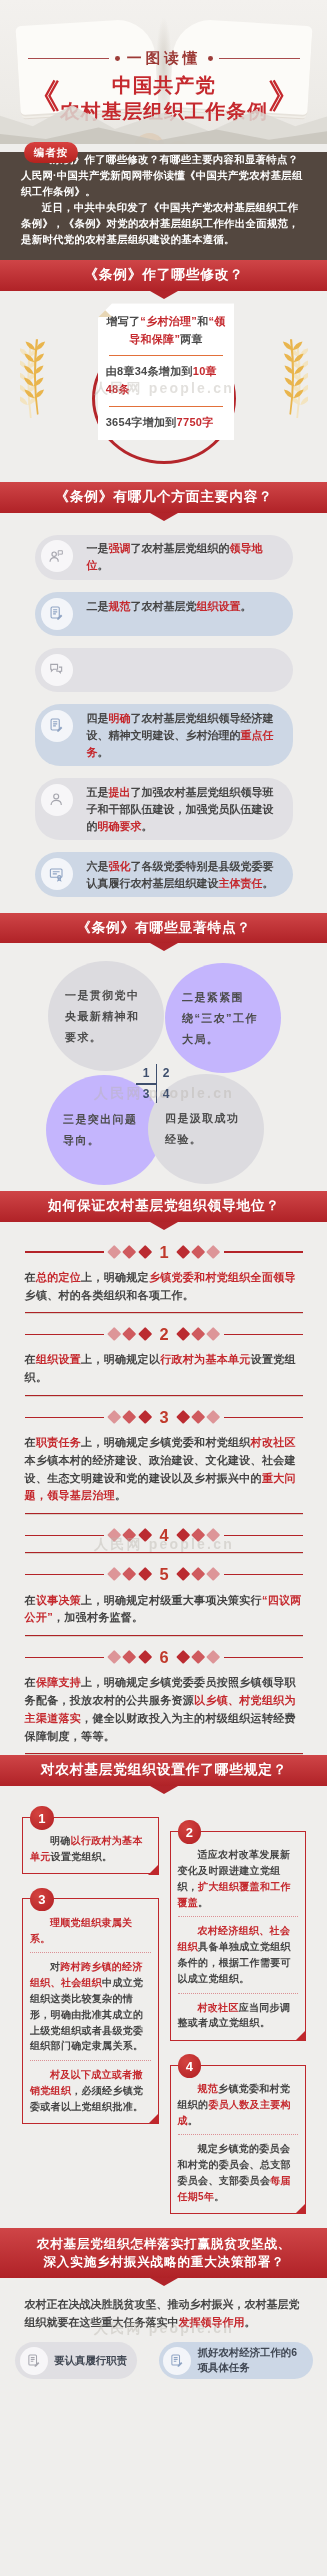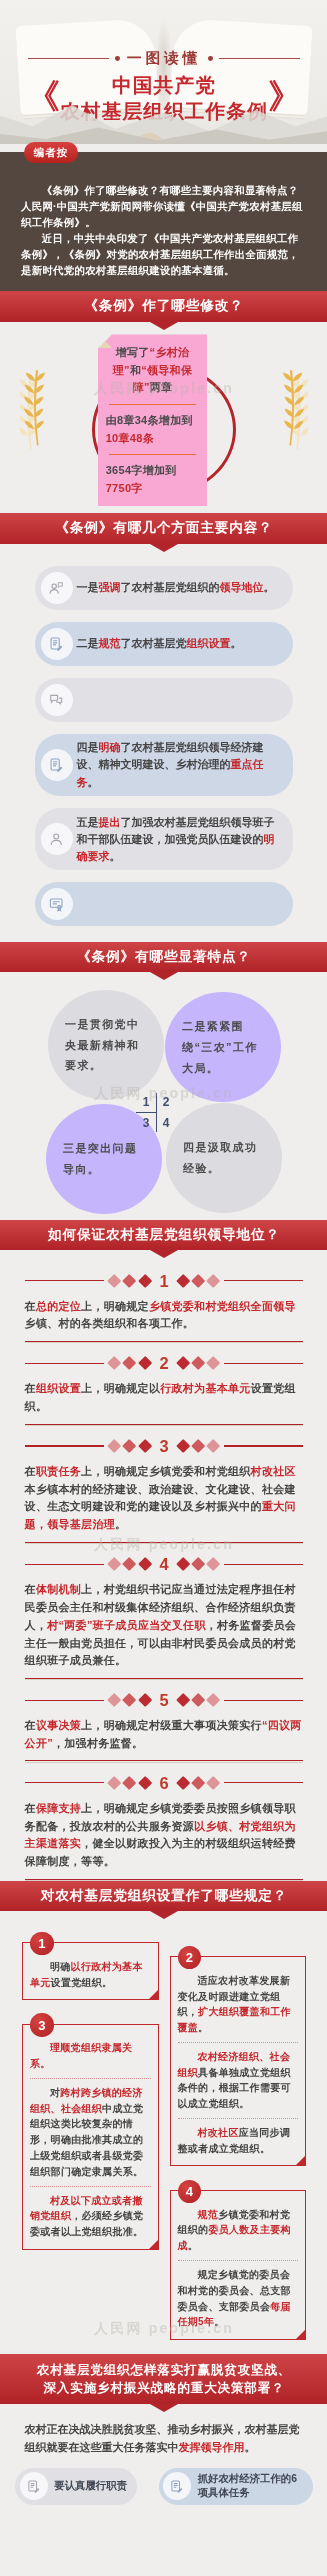--- a/index.html
+++ b/index.html
@@ -38,69 +38,69 @@
   .m1{height:63px;background:#dcd9d3;opacity:.85;
       clip-path:polygon(0 100%,0 55%,10% 72%,22% 38%,35% 76%,50% 50%,64% 80%,78% 46%,90% 72%,100% 56%,100% 100%)}
   .m2{height:36px;background:#c9c5be;opacity:.9;
       clip-path:polygon(0 100%,0 72%,14% 86%,30% 54%,48% 90%,66% 60%,82% 88%,100% 64%,100% 100%)}
 
   
   .wm{position:absolute;left:0;right:0;text-align:center;color:#b8b3ab;opacity:.4;
       font-size:14px;font-weight:bold;letter-spacing:2.2px;pointer-events:none;z-index:3}
 
   
-  .editor{position:relative;background:#53473f;margin-top:7.7px;padding:31px 21px 12px;color:#fff}
+  .editor{position:relative;background:#53473f;margin-top:7.7px;padding:0 21px 12px;color:#fff}
   .ebadge{position:absolute;top:-9.8px;left:24px;background:linear-gradient(180deg,#d8403f,#b5231f);
           color:#fff;font-size:10.4px;font-weight:bold;padding:3.8px 9.8px;border-radius:11px;letter-spacing:1.1px}
   .editor p{font-size:10.4px;font-weight:bold;line-height:1.55;text-indent:2em;letter-spacing:0.3px}
 
   
   .banner{background:linear-gradient(180deg,#cf4547 0%,#b02227 100%);color:#fff;text-align:center;
           font-weight:bold;font-size:13.7px;padding:6px 0 6.6px;letter-spacing:0.8px}
   .banner.two{font-size:12.6px;line-height:1.45;padding:6.6px 0}
   .chev{align-self:center;width:0;height:0;border-left:14px solid transparent;
         border-right:14px solid transparent;border-top:8.2px solid #b1242a}
 
   
   .scroll-wrap{position:relative;height:180px;margin-top:3.3px}
   .ring{position:absolute;left:calc(50% - 72px);top:31px;width:144px;height:131px;
         border:3.8px solid #b4262b;border-radius:50%}
   .laurel{position:absolute;top:34px}
   .laurel.left{left:19.7px}
   .laurel.right{right:19.7px;transform:scaleX(-1)}
-  .paper{position:absolute;left:calc(50% - 66px);top:1.1px;width:109px;background:#f9a8d4;
+  .paper{position:absolute;left:calc(50% - 66px);top:1.1px;width:136px;background:#ffffff;
          padding:9.8px 7.7px 8.7px;box-shadow:0 2.2px 4.4px rgba(0,0,0,.10);
          clip-path:polygon(14px 0,100% 0,100% 100%,0 100%,0 14px)}
   .paper:before{content:"";position:absolute;top:0;left:0;width:0;height:0;
          border-right:14px solid transparent;border-bottom:14px solid #e7d6b4}
   .paper .p1{text-align:center}
   .paper p{font-size:11px;font-weight:bold;color:#4a4a4a;line-height:1.6;letter-spacing:0.3px}
   .oline{border:none;border-top:1.1px solid #e2703a;margin:7px 3.3px}
 
   
   .pills{padding:14px 0 15.3px}
-  .pill{display:flex;align-items:center;gap:4px;margin:0 35px 12px;border-radius:25px;
+  .pill{display:flex;gap:14px;margin:0 35px 12px;border-radius:25px;
         padding:5.5px 11px 5.5px 5.5px;font-size:11px;font-weight:bold;color:#454545;line-height:1.55;min-height:44px}
   .pill:last-child{margin-bottom:0}
   .pill.gray{background:#e1e0e4}
   .pill.blue{background:#cdd7e5}
   .pic{flex-shrink:0;width:32px;height:32px;border-radius:50%;background:#f7f6f8;display:grid;place-items:center}
   .pill.gray .pic{color:#a6a6ae}
   .pill.blue .pic{color:#8fa4c4;background:#f3f5f9}
 
   
   .features{position:relative;height:232px;margin-top:7.7px}
   .fc{position:absolute;width:116px;height:110px;border-radius:50%;display:flex;align-items:center;justify-content:center}
   .fc p{width:82px;font-size:11px;font-weight:bold;color:#4c4c4c;line-height:1.9;letter-spacing:1.4px}
   .fc.gray{background:#dcdbdf}
   .fc.blue{background:#c4b5fd}
   .fc1{left:48px;top:2.2px}
   .fc2{left:165px;top:4.4px}
   .fc3{left:46px;top:116px}
-  .fc4{left:166px;top:115px}
+  .fc4{left:148px;top:115px}
   .qmark{position:absolute;left:136px;top:105px;width:40px;height:39px;z-index:2}
   .qmark .vln{position:absolute;left:50%;top:0;bottom:0;width:1.1px;background:#3e4f6d}
   .qmark .hln{position:absolute;top:50%;left:0;right:0;height:1.1px;background:#3e4f6d}
   .qmark span{position:absolute;width:20px;text-align:center;font-size:12px;color:#3e4f6d;font-weight:bold}
   .qn1{left:0;top:2.2px}.qn2{right:0;top:2.2px}.qn3{left:0;bottom:2.2px}.qn4{right:0;bottom:2.2px}
 
   
   .lead{padding-top:2.2px}
   .dmd-row{display:flex;align-items:center;justify-content:center;gap:4.9px;margin:12px 24.6px 8.7px}
   .dmd-row .ln{flex:1;height:1.1px;background:#b42328}
@@ -307,20 +307,21 @@
     </div>
     <div class="pill blue">
       <span class="pic">
         <svg width="16.4" height="16.4" viewBox="0 0 24 24" fill="none" stroke="currentColor" stroke-width="1.6">
             <rect x="3.5" y="4.5" width="17" height="12" rx="1.5"></rect>
             <path d="M7 8.5h10M7 11.5h6"></path>
             <circle cx="16.5" cy="16.5" r="2.4"></circle>
             <path d="M15.5 18.5l-1 3 2-1 2 1-1-3"></path>
           </svg>
       </span>
+      <span><span>六是</span><span class="hl-r">强化</span><span>了各级党委特别是县级党委要认真履行农村基层组织建设</span><span class="hl-r">主体责任</span><span>。</span></span>
     </div>
   </div>
 
   <div class="banner">《条例》有哪些显著特点？</div>
   <div class="chev"></div>
 
   <div class="features">
     <div class="fc gray fc1">
         <p>一是贯彻党中央最新精神和要求。</p>
       </div>
@@ -393,21 +394,20 @@
       <span class="ln"></span>
         <i class="d d1"></i>
         <i class="d d2"></i>
         <i class="d d3"></i>
       <b class="dnum">4</b>
       <i class="d d3"></i>
         <i class="d d2"></i>
         <i class="d d1"></i>
         <span class="ln"></span>
     </div>
-    <p class="item"><span>在</span><span class="hl-r">体制机制</span><span>上，村党组织书记应当通过法定程序担任村民委员会主任和村级集体经济组织、合作经济组织负责人，</span><span class="hl-r">村“两委”班子成员应当交叉任职</span><span>，村务监督委员会主任一般由党员担任，可以由非村民委员会成员的村党组织班子成员兼任。</span></p>
     <div class="dline"></div>
 
     <div class="dmd-row">
       <span class="ln"></span>
         <i class="d d1"></i>
         <i class="d d2"></i>
         <i class="d d3"></i>
       <b class="dnum">5</b>
       <i class="d d3"></i>
         <i class="d d2"></i>

